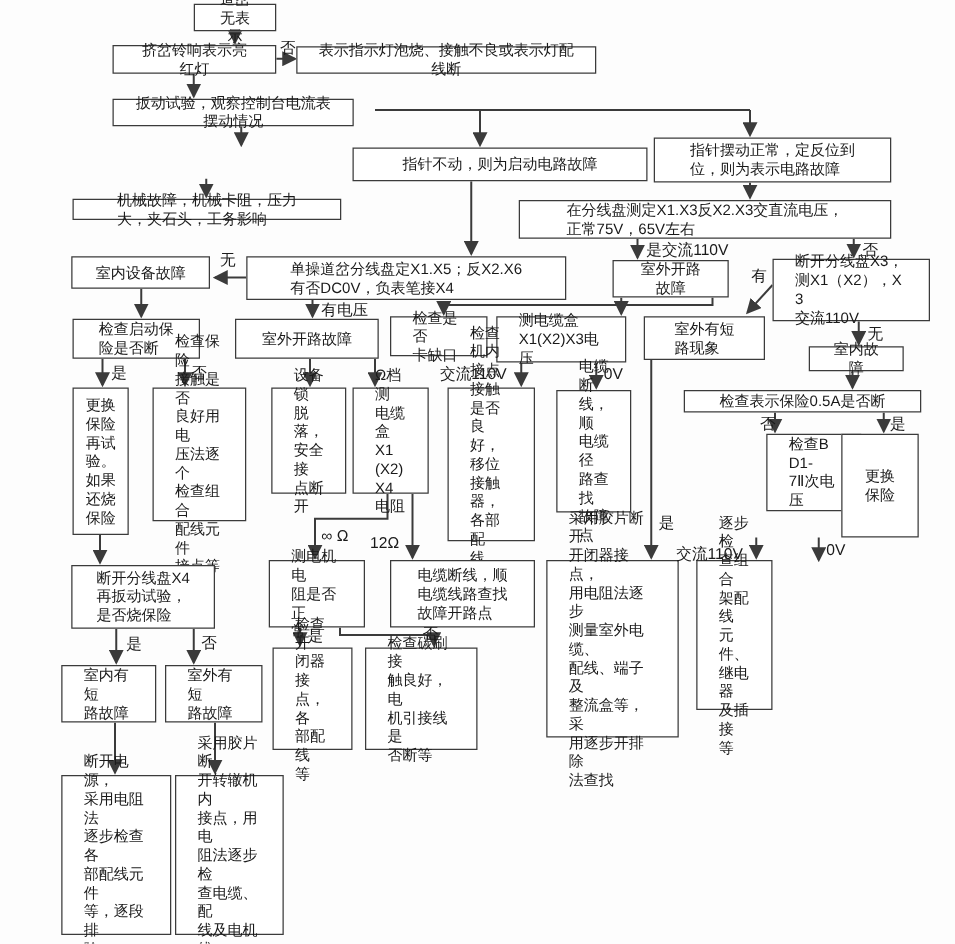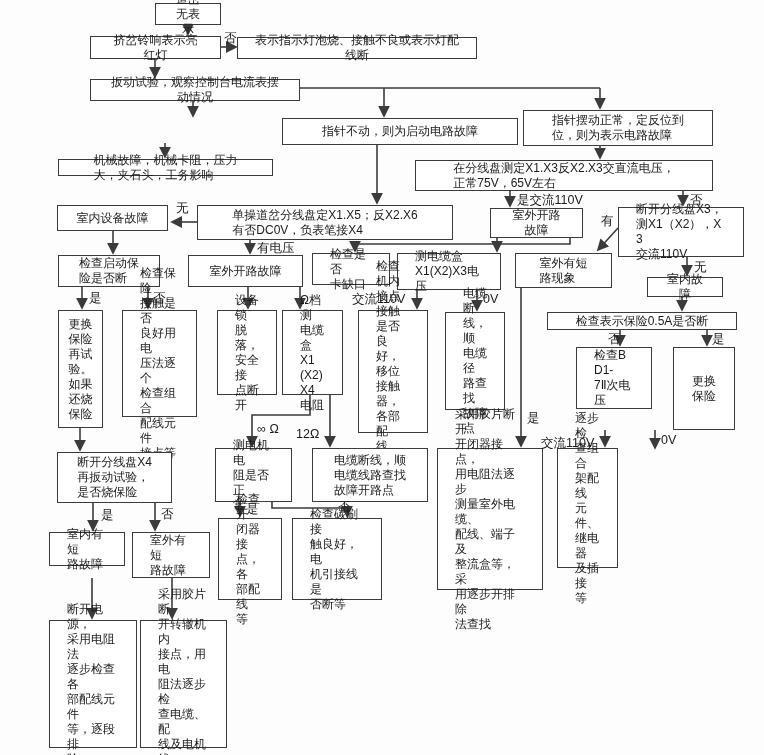--- a/index.html
+++ b/index.html
@@ -73,21 +73,21 @@
       <path d="M155,503 V530" marker-end="url(#ah)"></path>
       <path d="M92,578 V618" marker-end="url(#ah)"></path>
       <path d="M172,578 V618" marker-end="url(#ah)"></path>
       <path d="M113,231 V253" marker-end="url(#ah)"></path>
     </g>
   </svg>
 
   <div class="node center" style="left:155px;top:3px;width:66px;height:22px">道岔无表示</div>
   <div class="node center" style="left:90px;top:36px;width:131px;height:23px">挤岔铃响表示亮红灯</div>
   <div class="node center" style="left:237px;top:37px;width:240px;height:22px">表示指示灯泡烧、接触不良或表示灯配线断</div>
-  <div class="node center" style="left:90px;top:79px;width:210px;height:22px">扳动试验，观察控制台电流表摆动情况</div>
+  <div class="node center" style="left:90px;top:79px;width:193px;height:22px">扳动试验，观察控制台电流表摆动情况</div>
   <div class="node center" style="left:282px;top:118px;width:236px;height:27px">指针不动，则为启动电路故障</div>
   <div class="node" style="left:523px;top:110px;width:190px;height:36px">指针摆动正常，定反位到
 位，则为表示电路故障</div>
   <div class="node" style="left:58px;top:159px;width:215px;height:17px">机械故障，机械卡阻，压力
 大，夹石头，工务影响</div>
   <div class="node" style="left:415px;top:160px;width:298px;height:31px">在分线盘测定X1.X3反X2.X3交直流电压，
 正常75V，65V左右</div>
   <div class="node center" style="left:57px;top:205px;width:111px;height:26px">室内设备故障</div>
   <div class="node" style="left:197px;top:205px;width:256px;height:35px">单操道岔分线盘定X1.X5；反X2.X6
 有否DC0V，负表笔接X4</div>
@@ -133,34 +133,34 @@
 移位接触
 器，各部
 配线，整
 流盒</div>
   <div class="node" style="left:445px;top:312px;width:60px;height:98px">电缆断
 线，顺
 电缆径
 路查找
 故障点</div>
   <div class="node center" style="left:547px;top:312px;width:190px;height:18px">检查表示保险0.5A是否断</div>
-  <div class="node" style="left:576px;top:347px;width:76px;height:62px">检查BD1-
+  <div class="node" style="left:613px;top:347px;width:76px;height:62px">检查BD1-
 7Ⅱ次电压</div>
   <div class="node" style="left:673px;top:347px;width:62px;height:83px">更换
 保险</div>
   <div class="node" style="left:57px;top:452px;width:115px;height:51px">断开分线盘X4
 再扳动试验，
 是否烧保险</div>
   <div class="node" style="left:215px;top:448px;width:77px;height:54px">测电机电
 阻是否正
 常</div>
   <div class="node" style="left:312px;top:448px;width:116px;height:54px">电缆断线，顺
 电缆线路查找
 故障开路点</div>
-  <div class="node" style="left:49px;top:532px;width:76px;height:34px">室内有短
+  <div class="node" style="left:49px;top:532px;width:76px;height:46px">室内有短
 路故障</div>
   <div class="node" style="left:132px;top:532px;width:78px;height:46px">室外有短
 路故障</div>
   <div class="node" style="left:218px;top:518px;width:64px;height:82px">检查开
 闭器接
 点，各
 部配线
 等</div>
   <div class="node" style="left:437px;top:448px;width:106px;height:142px">采用胶片断开
 开闭器接点，

